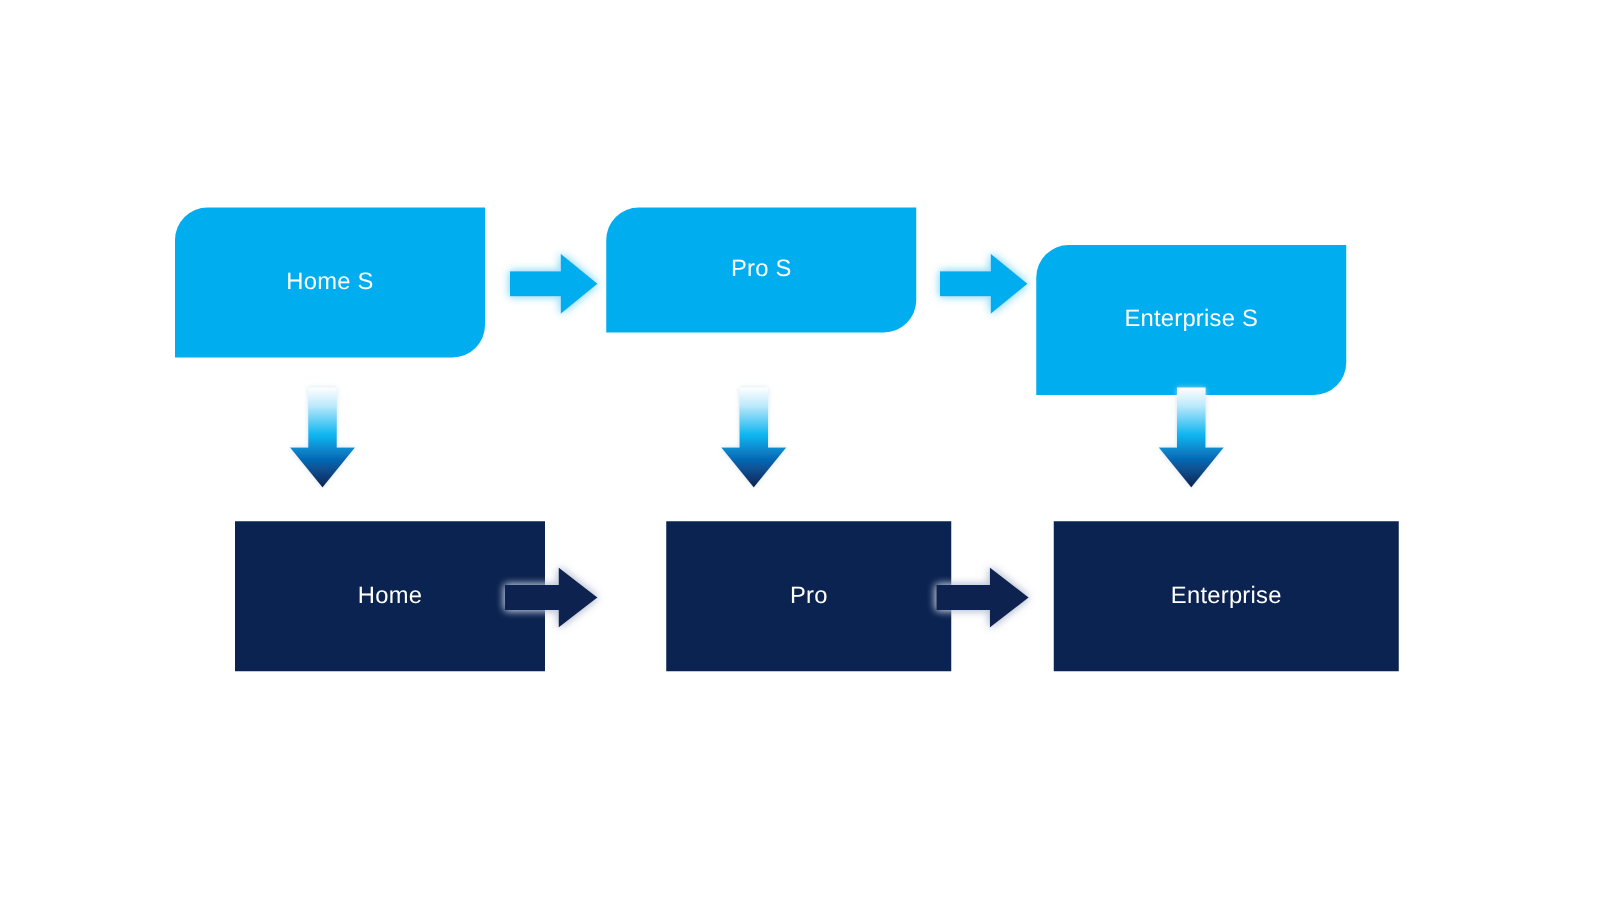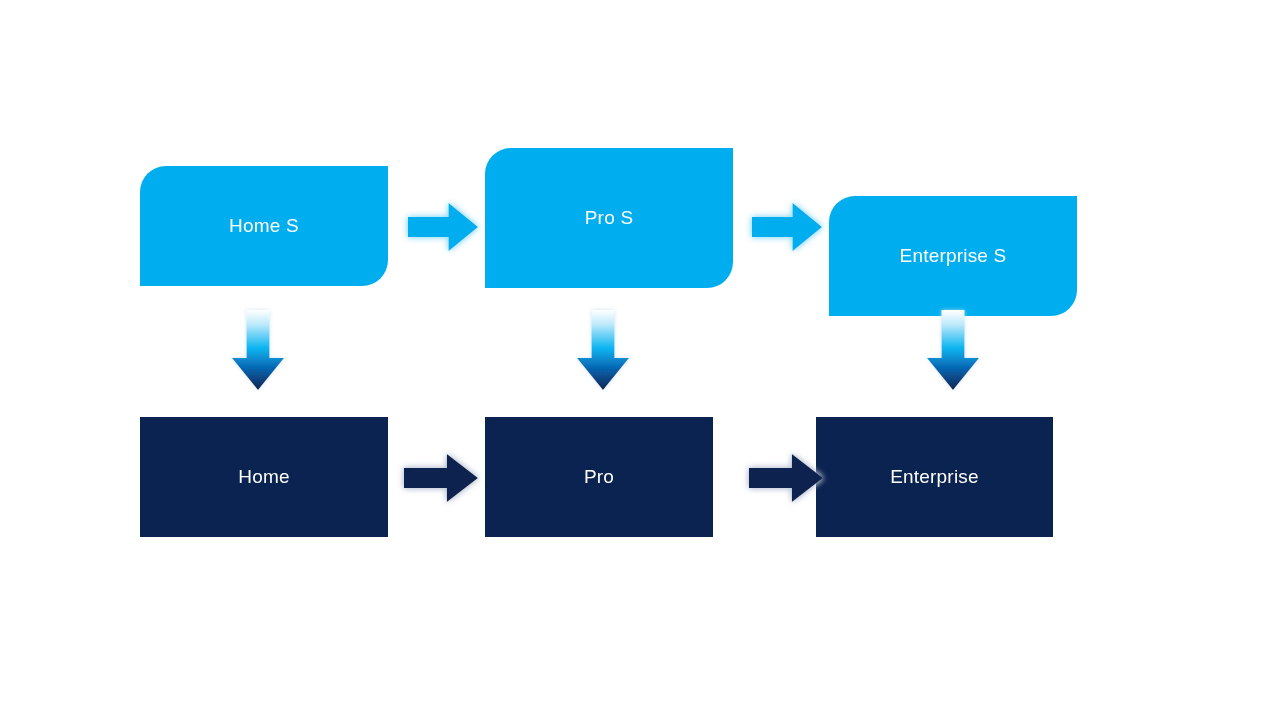--- a/index.html
+++ b/index.html
@@ -40,20 +40,21 @@
   
   .node.service {
     background: #00AEEF;
     border-radius: 26px 0 26px 0;
   }
 
   
   .node.product {
     background: #0B2350;
     border-radius: 0;
+    margin-left: 48px;
   }
 
   .node-label {
     pointer-events: none;
     text-align: right;
     padding: 0 8px;
   }
 
   
   .arrow {
@@ -105,21 +106,21 @@
         <feMerge>
           <feMergeNode in="g"></feMergeNode>
           <feMergeNode in="SourceGraphic"></feMergeNode>
         </feMerge>
       </filter>
     </defs>
     </svg>
     <div class="node service" style="left: 140px; top: 166px; width: 248px; height: 120px;">
       <span class="node-label">Home S</span>
     </div>
-    <div class="node service" style="left: 485px; top: 148px; width: 248px; height: 140px;">
+    <div class="node service" style="left: 485px; top: 166px; width: 248px; height: 100px;">
       <span class="node-label">Pro S</span>
     </div>
     <div class="node service" style="left: 829px; top: 166px; width: 248px; height: 120px; margin-top: 30px;">
       <span class="node-label">Enterprise S</span>
     </div>
     <div class="arrow" style="left: 408px; top: 203px; width: 70px; height: 48px;">
       <svg width="70" height="48" viewBox="0 0 70 48">
         <path d="M0,13.92 L40.6,13.92 L40.6,0 L70,24 L40.6,48 L40.6,34.08 L0,34.08 Z" fill="#00AEEF" filter="url(#glowLight)"></path>
       </svg>
     </div>
@@ -127,21 +128,21 @@
       <svg width="70" height="48" viewBox="0 0 70 48">
         <path d="M0,13.92 L40.6,13.92 L40.6,0 L70,24 L40.6,48 L40.6,34.08 L0,34.08 Z" fill="#00AEEF" filter="url(#glowLight)"></path>
       </svg>
     </div>
     <div class="node product" style="left: 140px; top: 417px; width: 248px; height: 120px;">
       <span class="node-label">Home</span>
     </div>
     <div class="node product" style="left: 485px; top: 417px; width: 228px; height: 120px;">
       <span class="node-label">Pro</span>
     </div>
-    <div class="node product" style="left: 816px; top: 417px; width: 237px; height: 120px;">
+    <div class="node product" style="left: 795px; top: 417px; width: 276px; height: 120px;">
       <span class="node-label">Enterprise</span>
     </div>
     <div class="arrow" style="left: 404px; top: 454px; width: 74px; height: 48px;">
       <svg width="74" height="48" viewBox="0 0 74 48">
         <path d="M0,13.92 L42.92,13.92 L42.92,0 L74,24 L42.92,48 L42.92,34.08 L0,34.08 Z" fill="#0B2350" filter="url(#glowDark)"></path>
       </svg>
     </div>
     <div class="arrow" style="left: 749px; top: 454px; width: 74px; height: 48px;">
       <svg width="74" height="48" viewBox="0 0 74 48">
         <path d="M0,13.92 L42.92,13.92 L42.92,0 L74,24 L42.92,48 L42.92,34.08 L0,34.08 Z" fill="#0B2350" filter="url(#glowDark)"></path>

